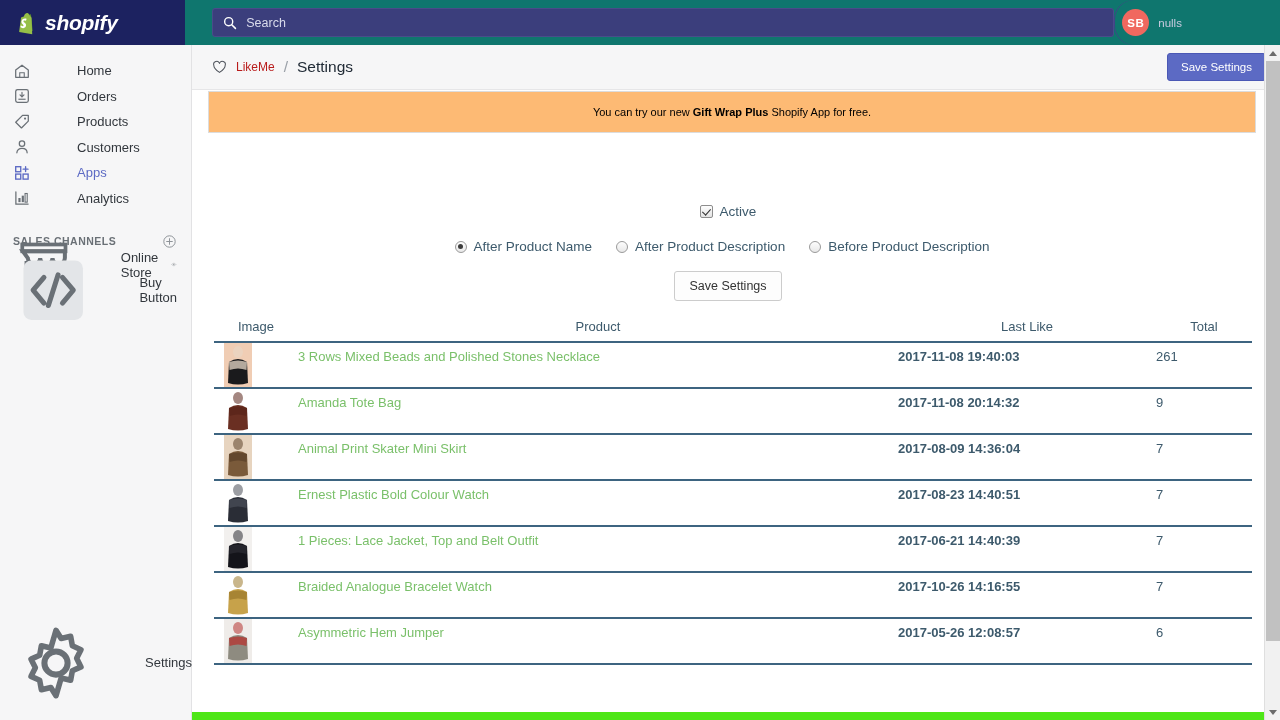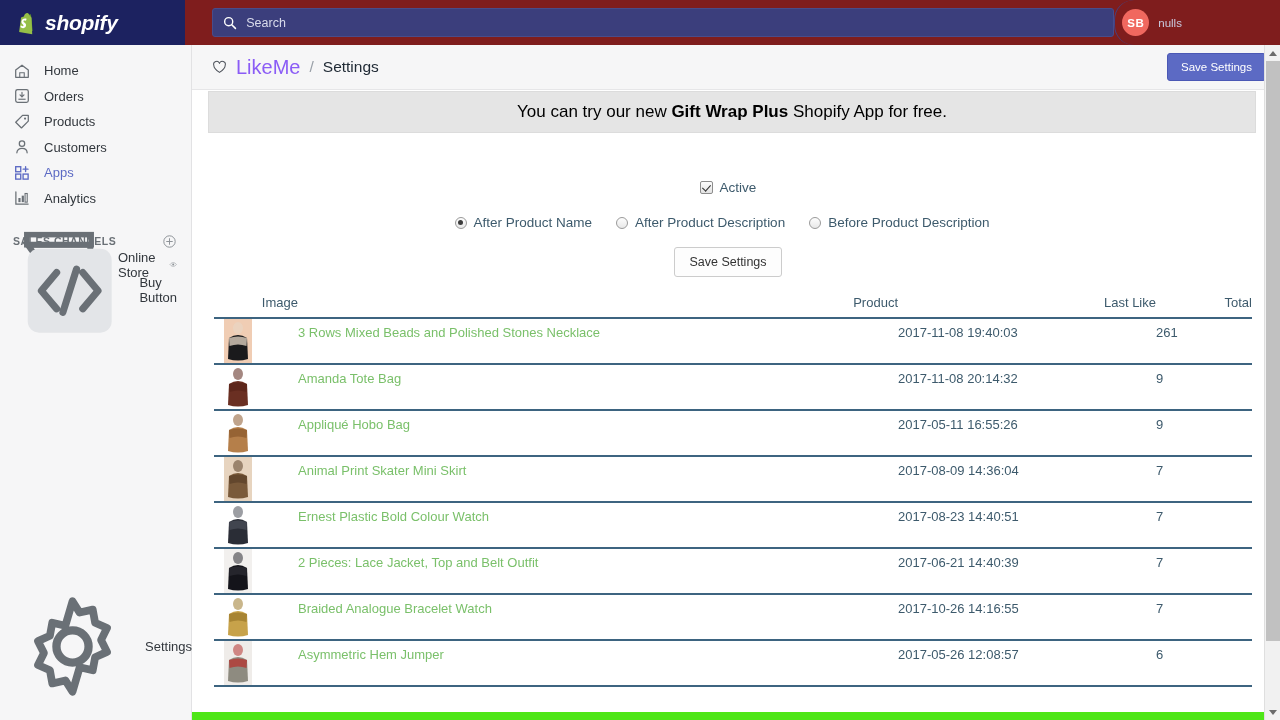--- a/index.html
+++ b/index.html
@@ -9,21 +9,21 @@
     overflow: hidden;
     font-family: "Liberation Sans", sans-serif;
     background: #ffffff;
   }
   #app { position: relative; width: 1280px; height: 720px; }
 
   
   .topbar {
     position: absolute; top: 0; left: 0;
     width: 1280px; height: 45px;
-    background: #7f1d1d;
+    background: #0f766e;
     display: flex; align-items: center;
   }
   .brand {
     width: 192px; height: 45px;
     background: #1c2260;
     display: flex; align-items: center; gap: 8px;
     padding-left: 14px;
   }
   .shopify-bag { width: 23px; height: 25px; flex: 0 0 auto; }
   .brand-word {
@@ -57,21 +57,21 @@
     position: absolute; top: 45px; left: 0;
     width: 192px; height: 675px;
     background: #f6f6f7;
     border-right: 1px solid #e2e2e4;
   }
   .nav-item {
     height: 25.5px; display: flex; align-items: center;
     padding-left: 13px; gap: 13px; cursor: pointer;
   }
   .nav-item .ico { width: 18px; height: 18px; flex: 0 0 auto; display: block; }
-  .nav-label { font-size: 13px; color: #32373d; }
+  .nav-label { font-size: 13px; color: #32373d; margin-left: 33px; }
   .nav-item.active .nav-label { color: #5c6ac4; }
   .nav-group-top { padding-top: 13px; }
   .section-head {
     margin-top: 19px; height: 22px;
     display: flex; align-items: center; justify-content: space-between;
     padding: 0 14px 0 13px;
   }
   .section-title {
     font-size: 10.5px; color: #6a7076; letter-spacing: 0.5px; font-weight: bold;
   }
@@ -92,21 +92,21 @@
     width: 1088px; height: 675px;
     background: #ffffff;
   }
   .page-head {
     height: 45px; background: #f6f6f7;
     border-bottom: 1px solid #e6e6e8;
     display: flex; align-items: center; padding: 0 14px 0 20px;
   }
   .crumbs { display: flex; align-items: center; gap: 9px; flex: 1; }
   .heart-ico { width: 15px; height: 14px; }
-  .crumb-store { font-size: 20px; color: #8b5cf6; }
+  .crumb-store { font-size: 12px; color: #b91c1c; }
   .crumb-sep { font-size: 15.5px; color: #9aa0a8; }
   .crumb-page { font-size: 15.5px; color: #212b36; }
   .save-top {
     background: #5c6ac4; color: #ffffff;
     font-size: 11.5px; border: 1px solid #4b58b5; border-radius: 3px;
     padding: 7px 13px; cursor: pointer;
     font-family: "Liberation Sans", sans-serif;
   }
 
   
@@ -115,30 +115,30 @@
     width: 1088px; height: 630px;
     overflow: hidden; background: #ffffff;
   }
   .frame-inner {
     position: absolute; top: 0; left: 0;
     width: 1072px; height: 630px;
     padding: 0;
   }
   .banner {
     margin: 1px 8px 0 16px;
-    height: 42px; background: #e5e5e5;
+    height: 42px; background: #fdba74;
     border: 1px solid #dcdcdc;
     display: flex; align-items: center; justify-content: center;
-    color: #000000; font-size: 17px;
+    color: #000000; font-size: 11px;
   }
   .banner b { font-weight: bold; }
 
   .controls { text-align: center; }
   .row-active {
-    margin-top: 47px;
+    margin-top: 71px;
     display: flex; align-items: center; justify-content: center; gap: 7px;
   }
   .cb {
     width: 13px; height: 13px;
     border: 1px solid #8d8d8d; border-radius: 2px;
     background: linear-gradient(#fdfdfd,#e3e3e3);
     position: relative; display: inline-block; cursor: pointer;
   }
   .cb::after {
     content: ""; position: absolute;
@@ -170,33 +170,33 @@
   .save-inline {
     background: #fdfdfd; border: 1px solid #ccc; border-radius: 3px;
     padding: 7px 14px; font-size: 12.5px; color: #333; cursor: pointer;
     font-family: "Liberation Sans", sans-serif;
   }
 
   
   .tbl-wrap { margin: 18px 22px 0 22px; }
   table.likes { width: 100%; border-collapse: collapse; table-layout: fixed; }
   table.likes th {
-    text-align: right; font-weight: normal;
+    text-align: center; font-weight: normal;
     font-size: 13px; color: #3d5a6c;
     padding: 0 0 7px 0;
     border-bottom: 2px solid #3d6480;
   }
   table.likes td {
     padding: 0; vertical-align: top;
     border-bottom: 2px solid #3d6480;
     height: 40px;
   }
   .col-img { width: 84px; }
   .col-prod { width: 600px; }
-  .col-last { width: 258px; }
+  .col-last { width: 258px; font-weight: bold; }
   .col-total { width: 96px; }
   .prod-link {
     font-size: 13px; color: #7ac06a; padding-top: 6px; display: block;
     cursor: pointer;
   }
   .cell-text { font-size: 13px; color: #3d5a6c; padding-top: 6px; display: block; }
   .thumb-cell { position: relative; }
   .thumb {
     width: 28px; height: 44px; margin-left: 10px; margin-top: 0;
     display: block; border: 0; object-fit: cover;
@@ -442,39 +442,20 @@
                   <td class="col-last">
                     <span class="cell-text">2017-11-08 20:14:32</span>
                   </td>
                   <td class="col-total">
                     <span class="cell-text">9</span>
                   </td>
                 </tr>
                 <tr>
                   <td class="col-img thumb-cell">
                     <svg class="thumb" viewBox="0 0 28 44">
-                      <rect x="0" y="0" width="28" height="44" fill="#ffffff"></rect>
-                      <ellipse cx="14" cy="9" rx="5" ry="6" fill="#8c5a2e" opacity="0.55"></ellipse>
-                      <path d="M5 19 Q14 13 23 19 L24 40 Q14 43 4 40 Z" fill="#b57f4a"></path>
-                      <path d="M5 19 Q14 16 23 19 L22.5 27 Q14 24 5.5 27 Z" fill="#8c5a2e" opacity="0.75"></path>
-                    </svg>
-                  </td>
-                  <td class="col-prod">
-                    <span class="prod-link">Appliqué Hobo Bag</span>
-                  </td>
-                  <td class="col-last">
-                    <span class="cell-text">2017-05-11 16:55:26</span>
-                  </td>
-                  <td class="col-total">
-                    <span class="cell-text">9</span>
-                  </td>
-                </tr>
-                <tr>
-                  <td class="col-img thumb-cell">
-                    <svg class="thumb" viewBox="0 0 28 44">
                       <rect x="0" y="0" width="28" height="44" fill="#e7d4bf"></rect>
                       <ellipse cx="14" cy="9" rx="5" ry="6" fill="#5c4229" opacity="0.55"></ellipse>
                       <path d="M5 19 Q14 13 23 19 L24 40 Q14 43 4 40 Z" fill="#7a5a3a"></path>
                       <path d="M5 19 Q14 16 23 19 L22.5 27 Q14 24 5.5 27 Z" fill="#5c4229" opacity="0.75"></path>
                     </svg>
                   </td>
                   <td class="col-prod">
                     <span class="prod-link">Animal Print Skater Mini Skirt</span>
                   </td>
                   <td class="col-last">
@@ -506,21 +487,21 @@
                 <tr>
                   <td class="col-img thumb-cell">
                     <svg class="thumb" viewBox="0 0 28 44">
                       <rect x="0" y="0" width="28" height="44" fill="#f2f0ee"></rect>
                       <ellipse cx="14" cy="9" rx="5" ry="6" fill="#2b2b33" opacity="0.55"></ellipse>
                       <path d="M5 19 Q14 13 23 19 L24 40 Q14 43 4 40 Z" fill="#14141a"></path>
                       <path d="M5 19 Q14 16 23 19 L22.5 27 Q14 24 5.5 27 Z" fill="#2b2b33" opacity="0.75"></path>
                     </svg>
                   </td>
                   <td class="col-prod">
-                    <span class="prod-link">2 Pieces: Lace Jacket, Top and Belt Outfit</span>
+                    <span class="prod-link">1 Pieces: Lace Jacket, Top and Belt Outfit</span>
                   </td>
                   <td class="col-last">
                     <span class="cell-text">2017-06-21 14:40:39</span>
                   </td>
                   <td class="col-total">
                     <span class="cell-text">7</span>
                   </td>
                 </tr>
                 <tr>
                   <td class="col-img thumb-cell">

